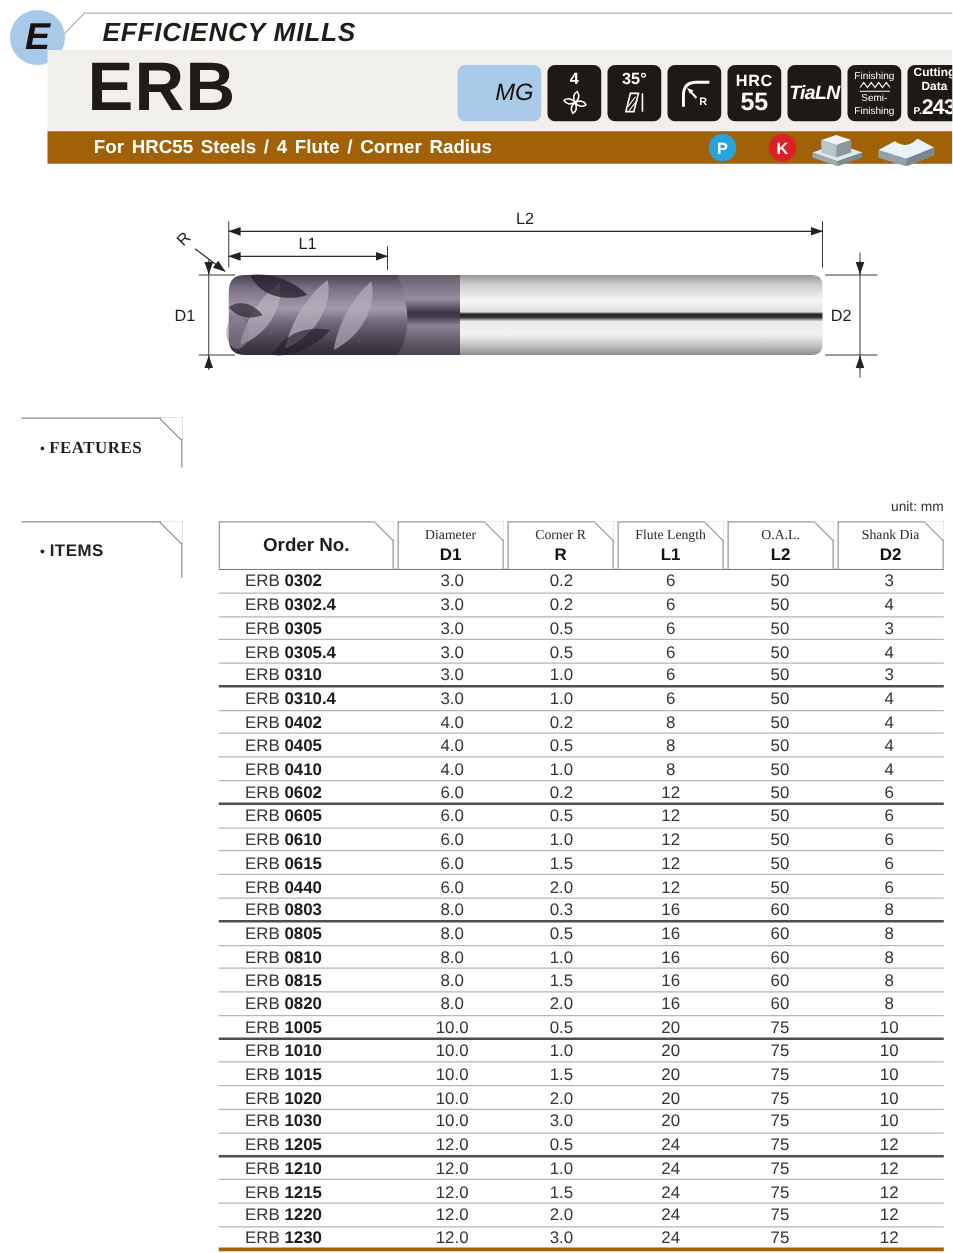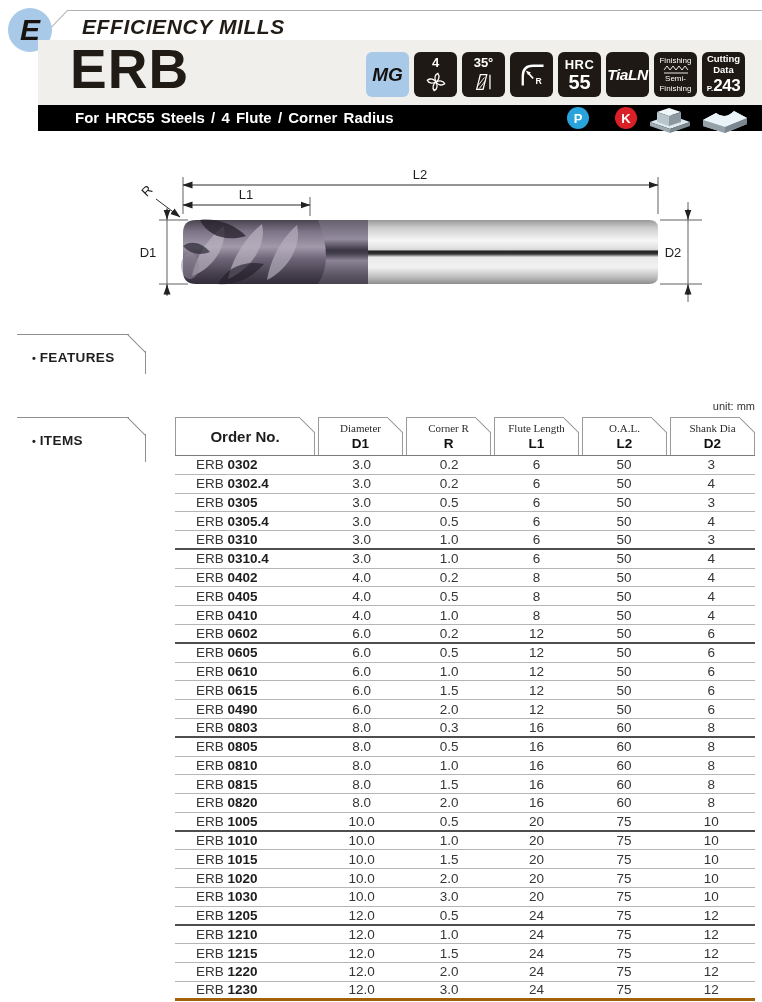--- a/index.html
+++ b/index.html
@@ -22,52 +22,52 @@
     letter-spacing:0.6px; color:#221c17;
   }
   
   .product-band { position:absolute; left:38px; top:40px; width:724px; height:65px; background:#f1efec; }
   .product-code { position:absolute; left:32px; top:-6px; font-size:55px; font-weight:bold;
                   letter-spacing:1px; color:#211b16; line-height:70px; }
   .badges { position:absolute; left:328px; top:12px; display:flex; gap:5px; }
   .badge { width:43px; height:45px; border-radius:6px; background:#1e1914; color:#fff;
            display:flex; flex-direction:column; align-items:center; justify-content:center;
            text-align:center; line-height:1; }
-  .badge.mg { background:#a9c9e9; color:#14100d; font-weight:bold; font-style:italic; font-size:19px; }
+  .badge.mg { background:#a9c9e9; color:#14100d; font-weight:normal; font-style:italic; font-size:19px;padding-left:24px; }
   .badge .b-top { font-weight:bold; font-size:13px; margin-bottom:2px; }
   .badge.hrc .l1 { font-weight:bold; font-size:13px; letter-spacing:0.5px; }
   .badge.hrc .l2 { font-weight:bold; font-size:20px; margin-top:1px; }
   .badge.coat { font-weight:bold; font-style:italic; font-size:15.5px; letter-spacing:-0.5px; }
   .badge.fin  { font-size:8px; font-weight:normal; line-height:1.15; }
   .badge.cut  { font-size:9.5px; font-weight:bold; line-height:1.2; }
   .badge.cut .pg { font-size:8px; font-weight:bold; }
   .badge.cut .pgnum { font-size:17px; font-weight:bold; letter-spacing:-0.5px; }
   
-  .subtitle-bar { position:absolute; left:38px; top:105px; width:724px; height:26px; background:#000000; }
+  .subtitle-bar { position:absolute; left:38px; top:105px; width:724px; height:26px; background:#a16207; }
   .subtitle-text { position:absolute; left:37px; top:0; line-height:26px; color:#fff;
                    font-weight:bold; font-size:15px; word-spacing:2px; }
   .mat-circle { position:absolute; top:2px; width:22px; height:22px; border-radius:50%;
                 color:#fff; font-weight:bold; font-size:13px; display:flex; align-items:center;
                 justify-content:center; }
   .mat-p { left:529px; background:#29a3db; }
   .mat-k { left:577px; background:#da2128; }
   .block-icon { position:absolute; }
   
   .diagram { position:absolute; left:130px; top:150px; width:600px; height:170px; }
   .diagram text { font-family:"Liberation Sans", sans-serif; font-size:13px; fill:#1e1e1e; }
   
   .tab-box { position:absolute; left:17px; width:129px; background:#fff;
              border-top:1px solid #8f8f8f; border-right:1px solid #8f8f8f; box-sizing:border-box; }
   .tab-box::before { content:""; position:absolute; top:-1px; right:-1px; width:17px; height:17px; background:#fff; }
   .tab-box::after  { content:""; position:absolute; top:8px; right:-4px; width:25px; height:1px;
                      background:#8f8f8f; transform:rotate(45deg); }
   .tab-label { display:block; padding:15px 0 0 15px; font-weight:bold; font-size:13.5px;
                letter-spacing:0.4px; color:#1f1f1f; }
   .tab-label::before { content:"• "; font-size:11px; }
-  .features-box { top:334px; height:40px; }
+  .features-box { top:334px; height:40px;font-family:Liberation Serif, serif; }
   .items-box { top:417px; height:45px; }
   .features-list { position:absolute; left:176px; top:329px; margin:0; padding:0; list-style:none; }
   .features-list li { font-size:13.5px; line-height:18.5px; color:#2d2d2d; }
   .features-list li::before { content:"•"; font-size:11px; margin-right:8px; position:relative; top:-1px; }
   .unit-note { position:absolute; right:7px; top:400px; font-size:11px; color:#333;margin-left:30px; }
   
   .items-table { position:absolute; left:175px; top:417px; width:580px; }
   .thead { display:flex; height:39px; border-bottom:1px solid #7c7c7c; box-sizing:border-box; }
   .hcell { position:relative; background:#fff; border:1px solid #999; border-bottom:none;
            box-sizing:border-box; margin-right:3px; display:flex; flex-direction:column;
@@ -397,21 +397,21 @@
         </div>
         <div class="trow">
           <div class="cell order"><span>ERB </span><b>0615</b></div>
           <div class="cell num">6.0</div>
           <div class="cell num">1.5</div>
           <div class="cell num">12</div>
           <div class="cell num">50</div>
           <div class="cell num">6</div>
         </div>
         <div class="trow">
-          <div class="cell order"><span>ERB </span><b>0490</b></div>
+          <div class="cell order"><span>ERB </span><b>0440</b></div>
           <div class="cell num">6.0</div>
           <div class="cell num">2.0</div>
           <div class="cell num">12</div>
           <div class="cell num">50</div>
           <div class="cell num">6</div>
         </div>
         <div class="trow group">
           <div class="cell order"><span>ERB </span><b>0803</b></div>
           <div class="cell num">8.0</div>
           <div class="cell num">0.3</div>

